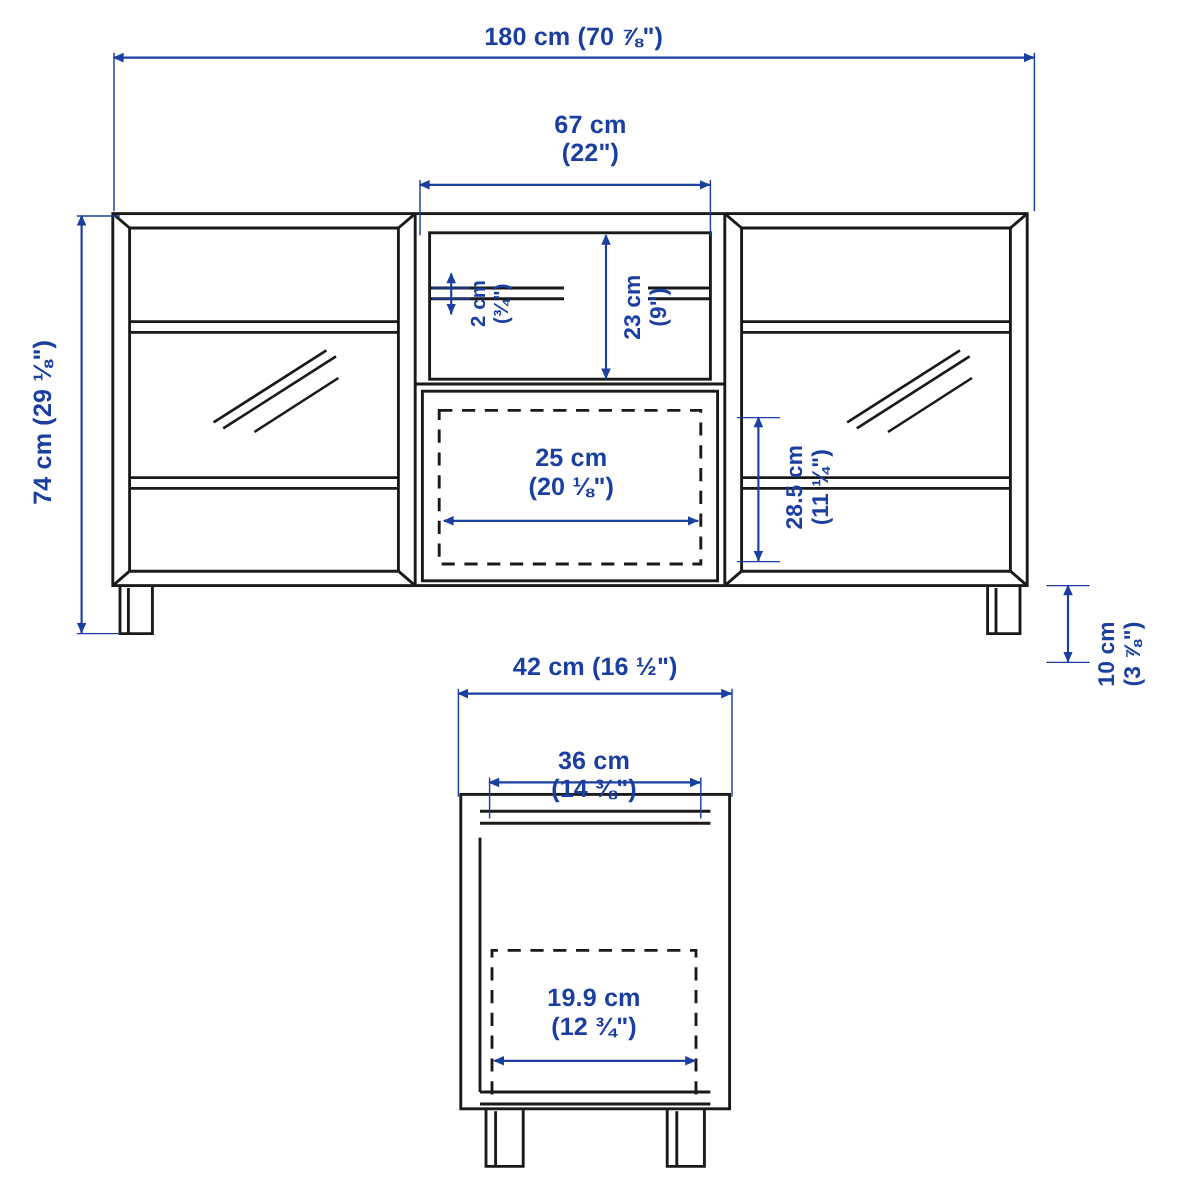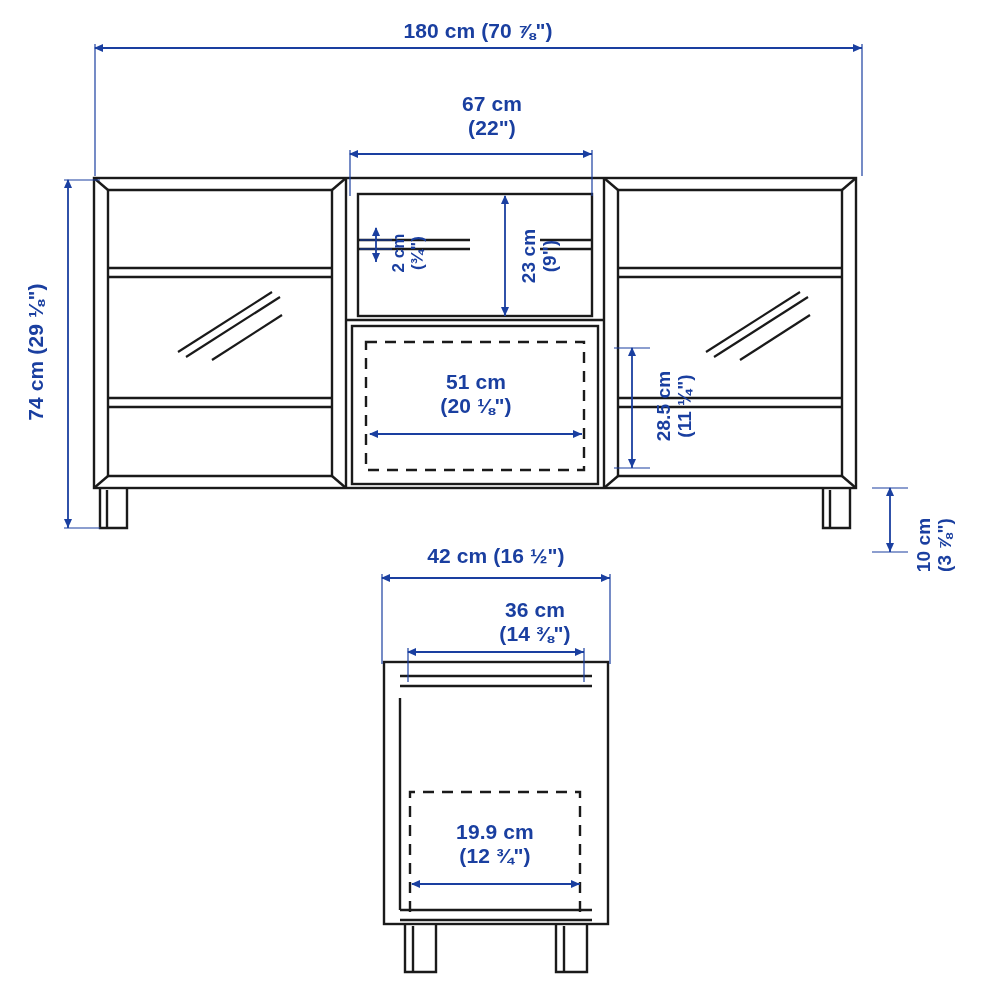--- a/index.html
+++ b/index.html
@@ -230,39 +230,39 @@
   <div class="dimlabel rot90 fs-med" style="left:539px; top:256px;">
     <span>23 cm</span>
     <span class="l2">(9")</span>
   </div>
 
   <div class="dimlabel rot90 fs-big" style="left:36px; top:352px;">
     <span>74 cm (29 ⅛")</span>
   </div>
 
   <div class="dimlabel flat fs-big" style="left:476px; top:394px;">
-    <span>51 cm</span>
+    <span>25 cm</span>
     <span class="l2">(20 ⅛")</span>
   </div>
 
   <div class="dimlabel rot90 fs-med" style="left:674px; top:406px;">
     <span>28.5 cm</span>
     <span class="l2">(11 ¼")</span>
   </div>
 
   <div class="dimlabel rot90 fs-med" style="left:934px; top:545px;">
     <span>10 cm</span>
     <span class="l2">(3 ⅞")</span>
   </div>
 
   <div class="dimlabel flat fs-big" style="left:496px; top:556px;">
     <span>42 cm (16 ½")</span>
   </div>
 
-  <div class="dimlabel flat fs-big" style="left:495px; top:622px;margin-left:40px;">
+  <div class="dimlabel flat fs-big" style="left:495px; top:646px;">
     <span>36 cm</span>
     <span class="l2">(14 ⅜")</span>
   </div>
 
   <div class="dimlabel flat fs-big" style="left:495px; top:844px;">
     <span>19.9 cm</span>
     <span class="l2">(12 ¾")</span>
   </div>
 
 </div>

